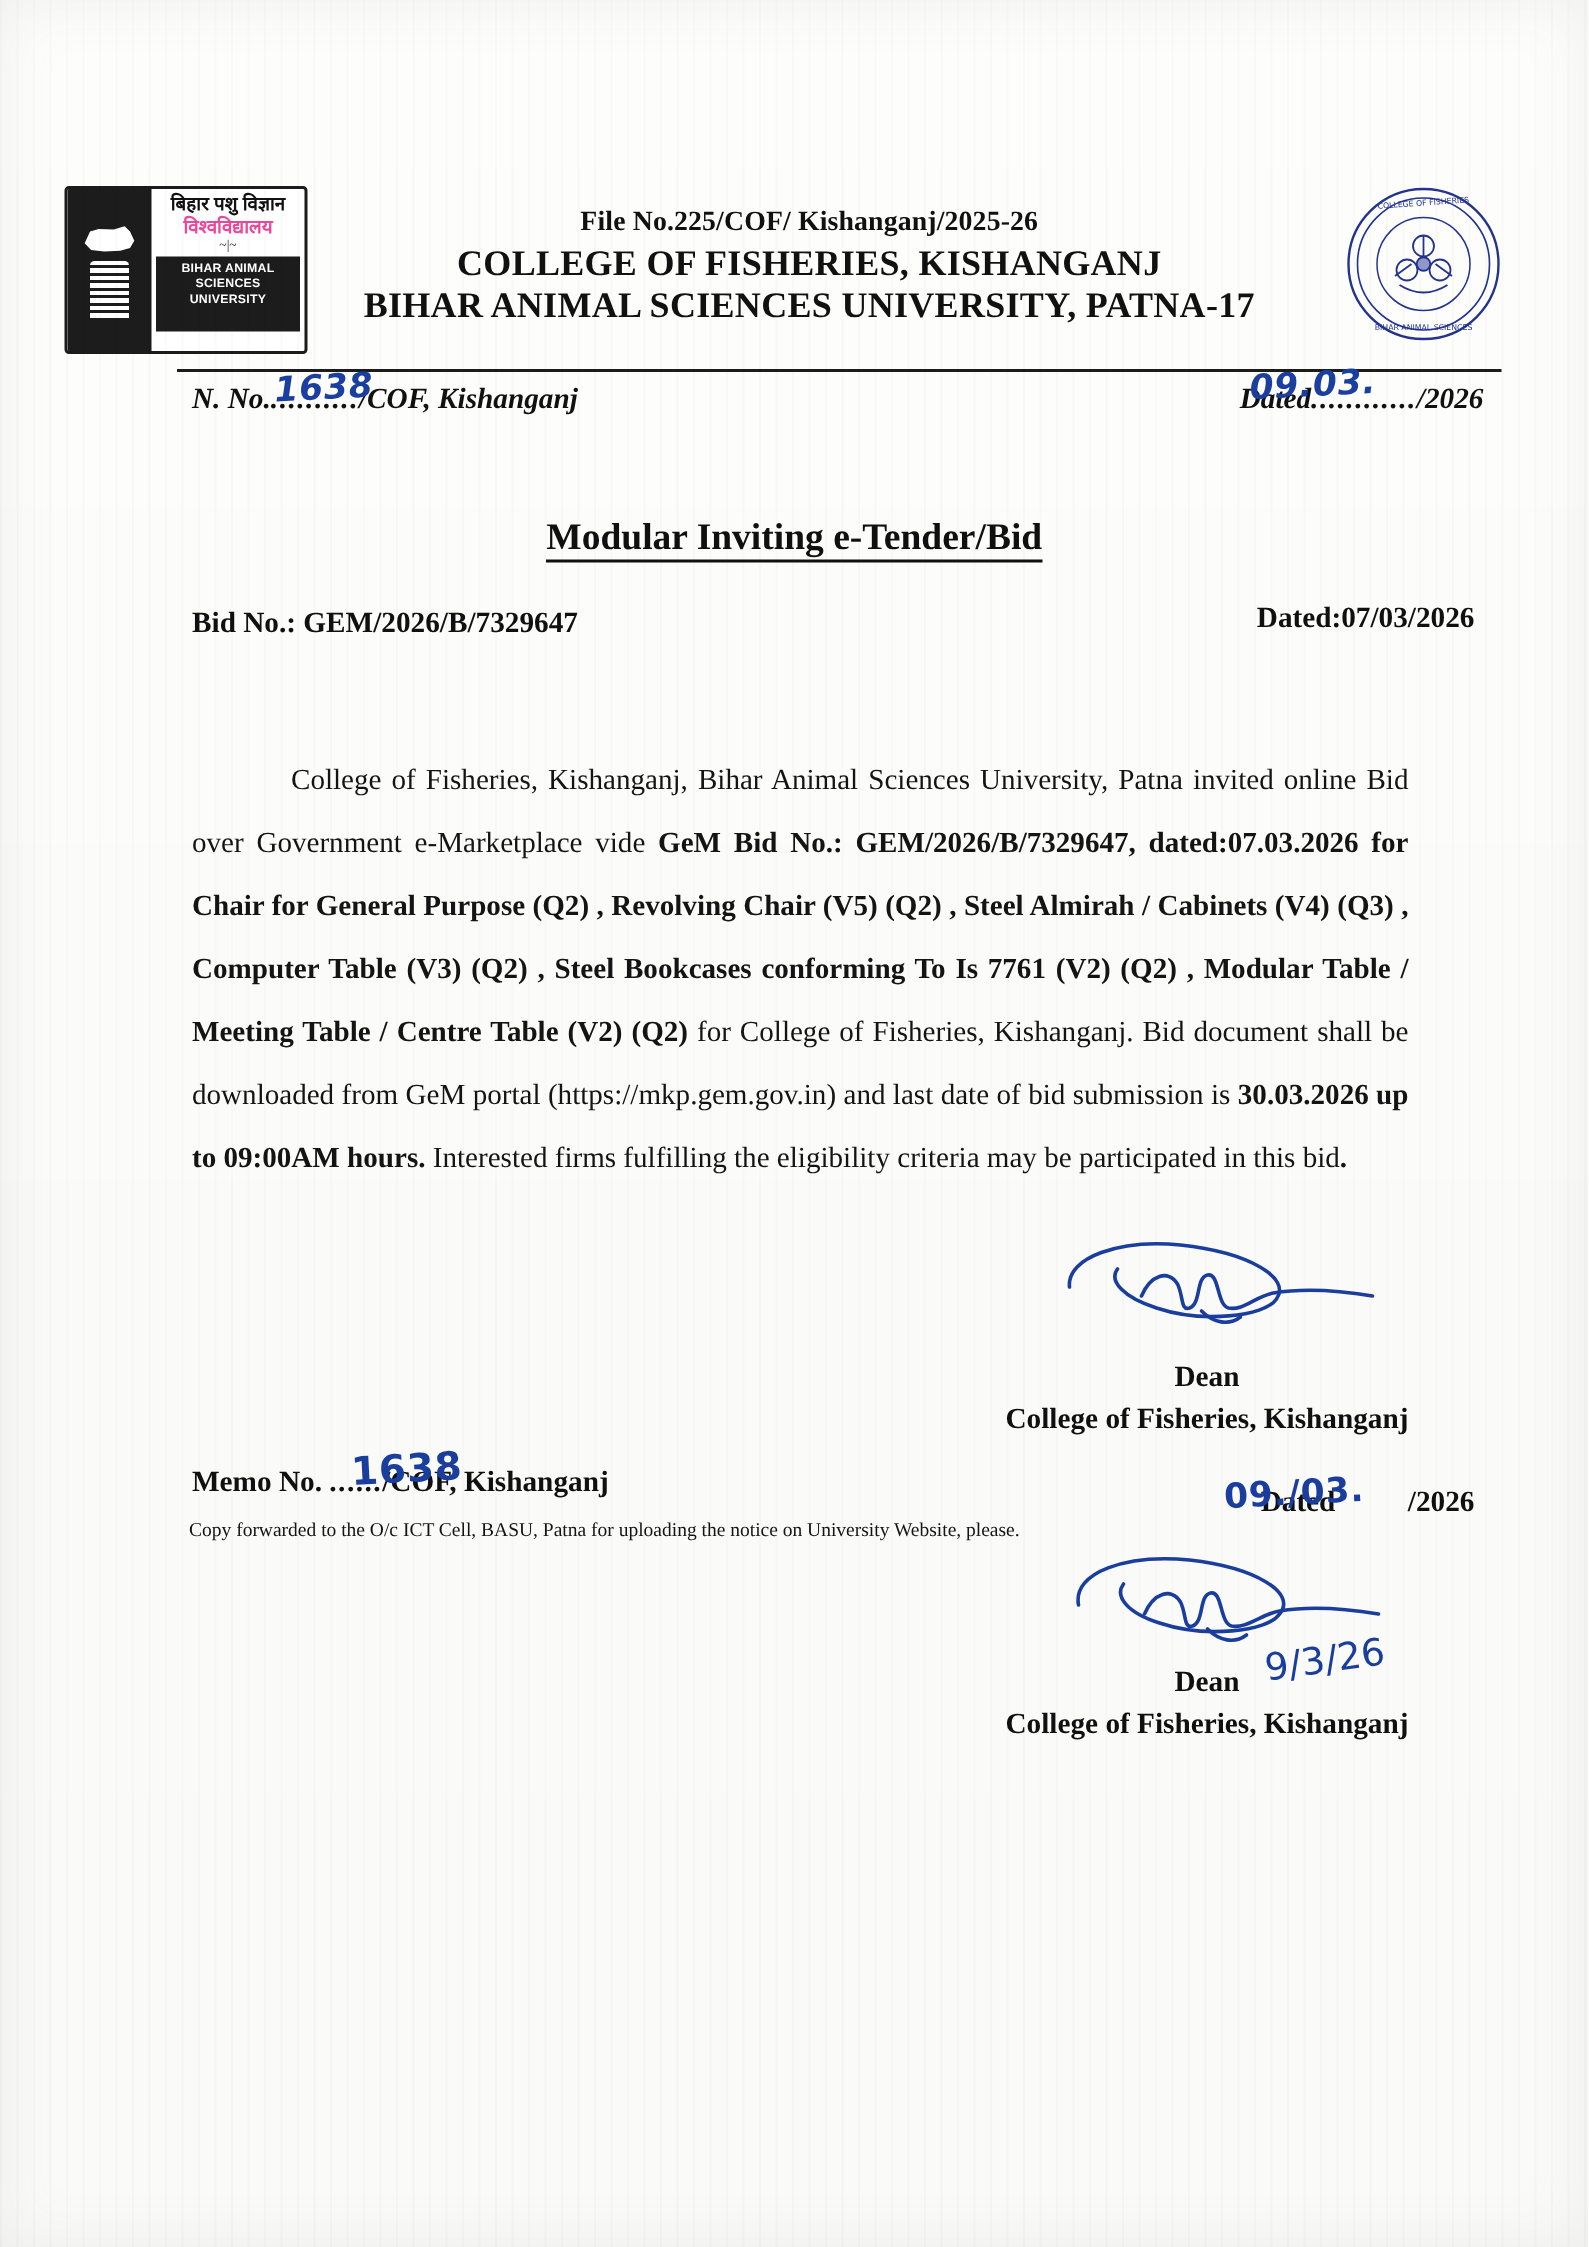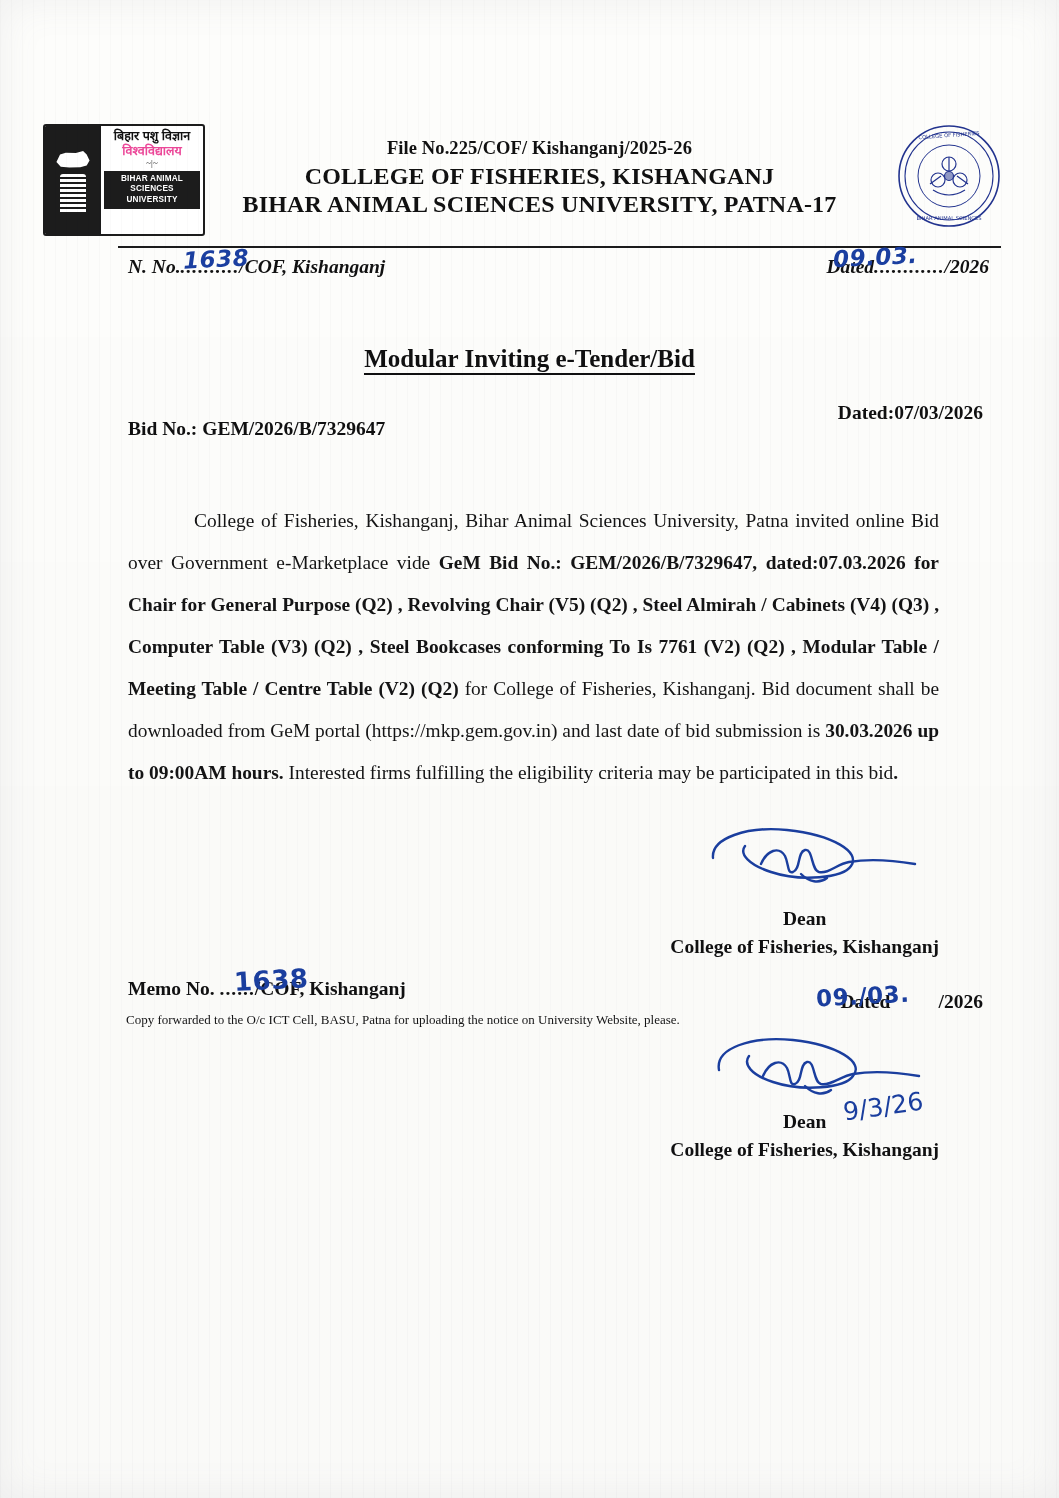--- a/index.html
+++ b/index.html
@@ -110,21 +110,21 @@
     margin: 1px 0 1px;
   }
   .logo-en {
     background: #1c1c1c;
     color: #fff;
     font-family: "Liberation Sans", sans-serif;
     font-size: 8.2px;
     font-weight: 700;
     letter-spacing: .2px;
     line-height: 1.25;
-    padding: 3px 2px 4px;
+    padding: 3px 2px 16px;
     margin-top: 2px;
   }
 
   .header-text {
     position: absolute;
     left: 210px;
     right: 190px;
     top: 20px;
     text-align: center;
   }
@@ -209,21 +209,21 @@
   }
 
   .bidrow {
     position: absolute;
     left: 128px;
     right: 58px;
     top: 402px;
     font-size: 19.5px;
     font-weight: 700;
   }
-  .bidrow .left { position: absolute; left: 0; top: 16px; }
+  .bidrow .left { position: absolute; left: 0; top: 3px; }
   .bidrow .right { position: absolute; right: 18px; top: 0; text-align: center; }
 
   
   .body-para {
     position: absolute;
     left: 128px;
     right: 120px;
     top: 500px;
     font-size: 19.4px;
     line-height: 42px;

